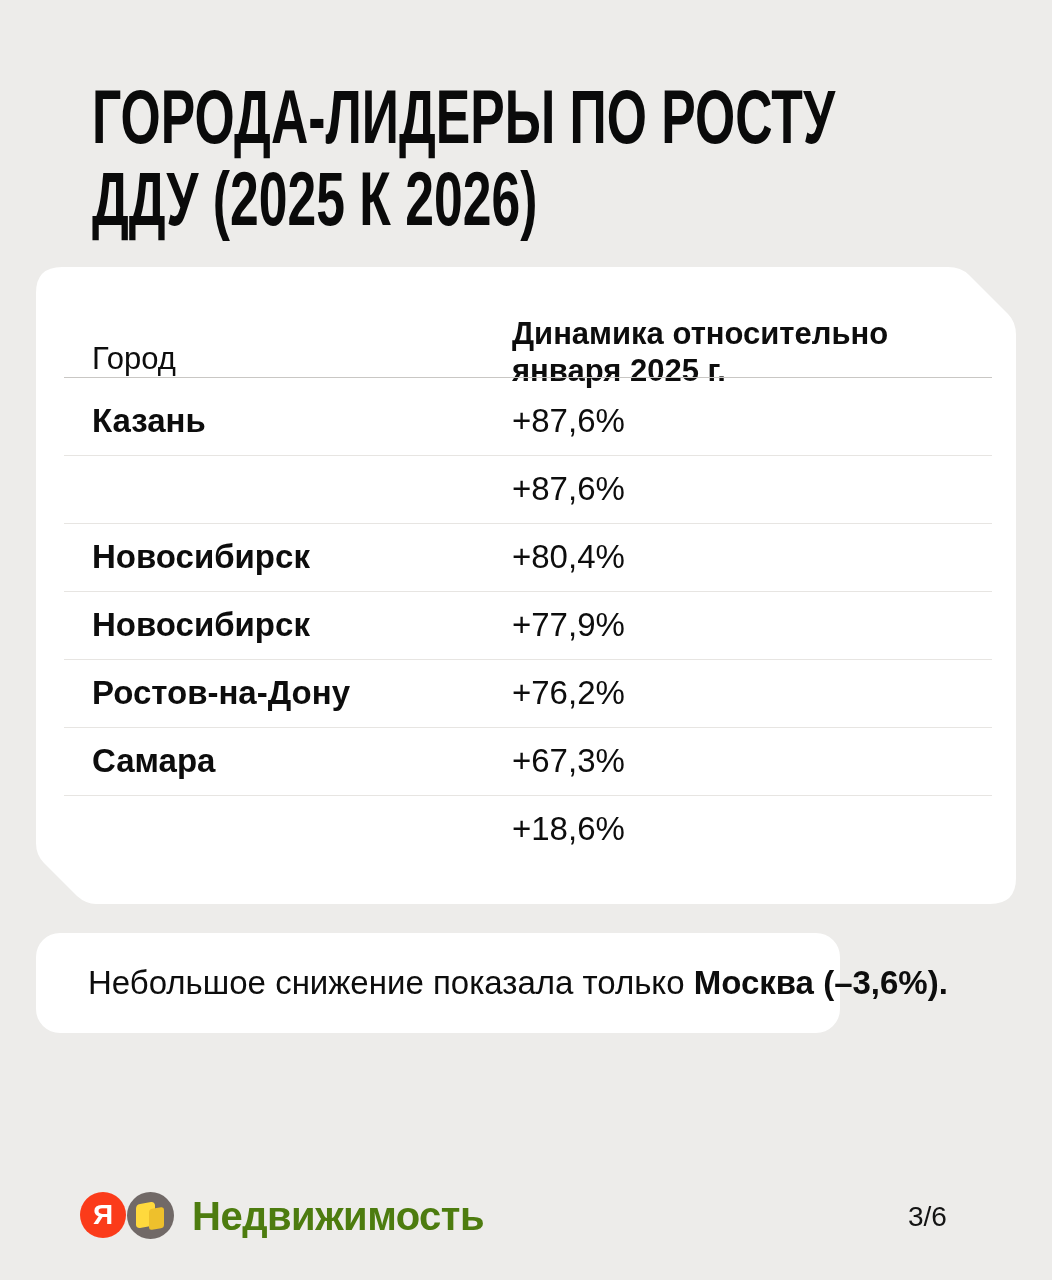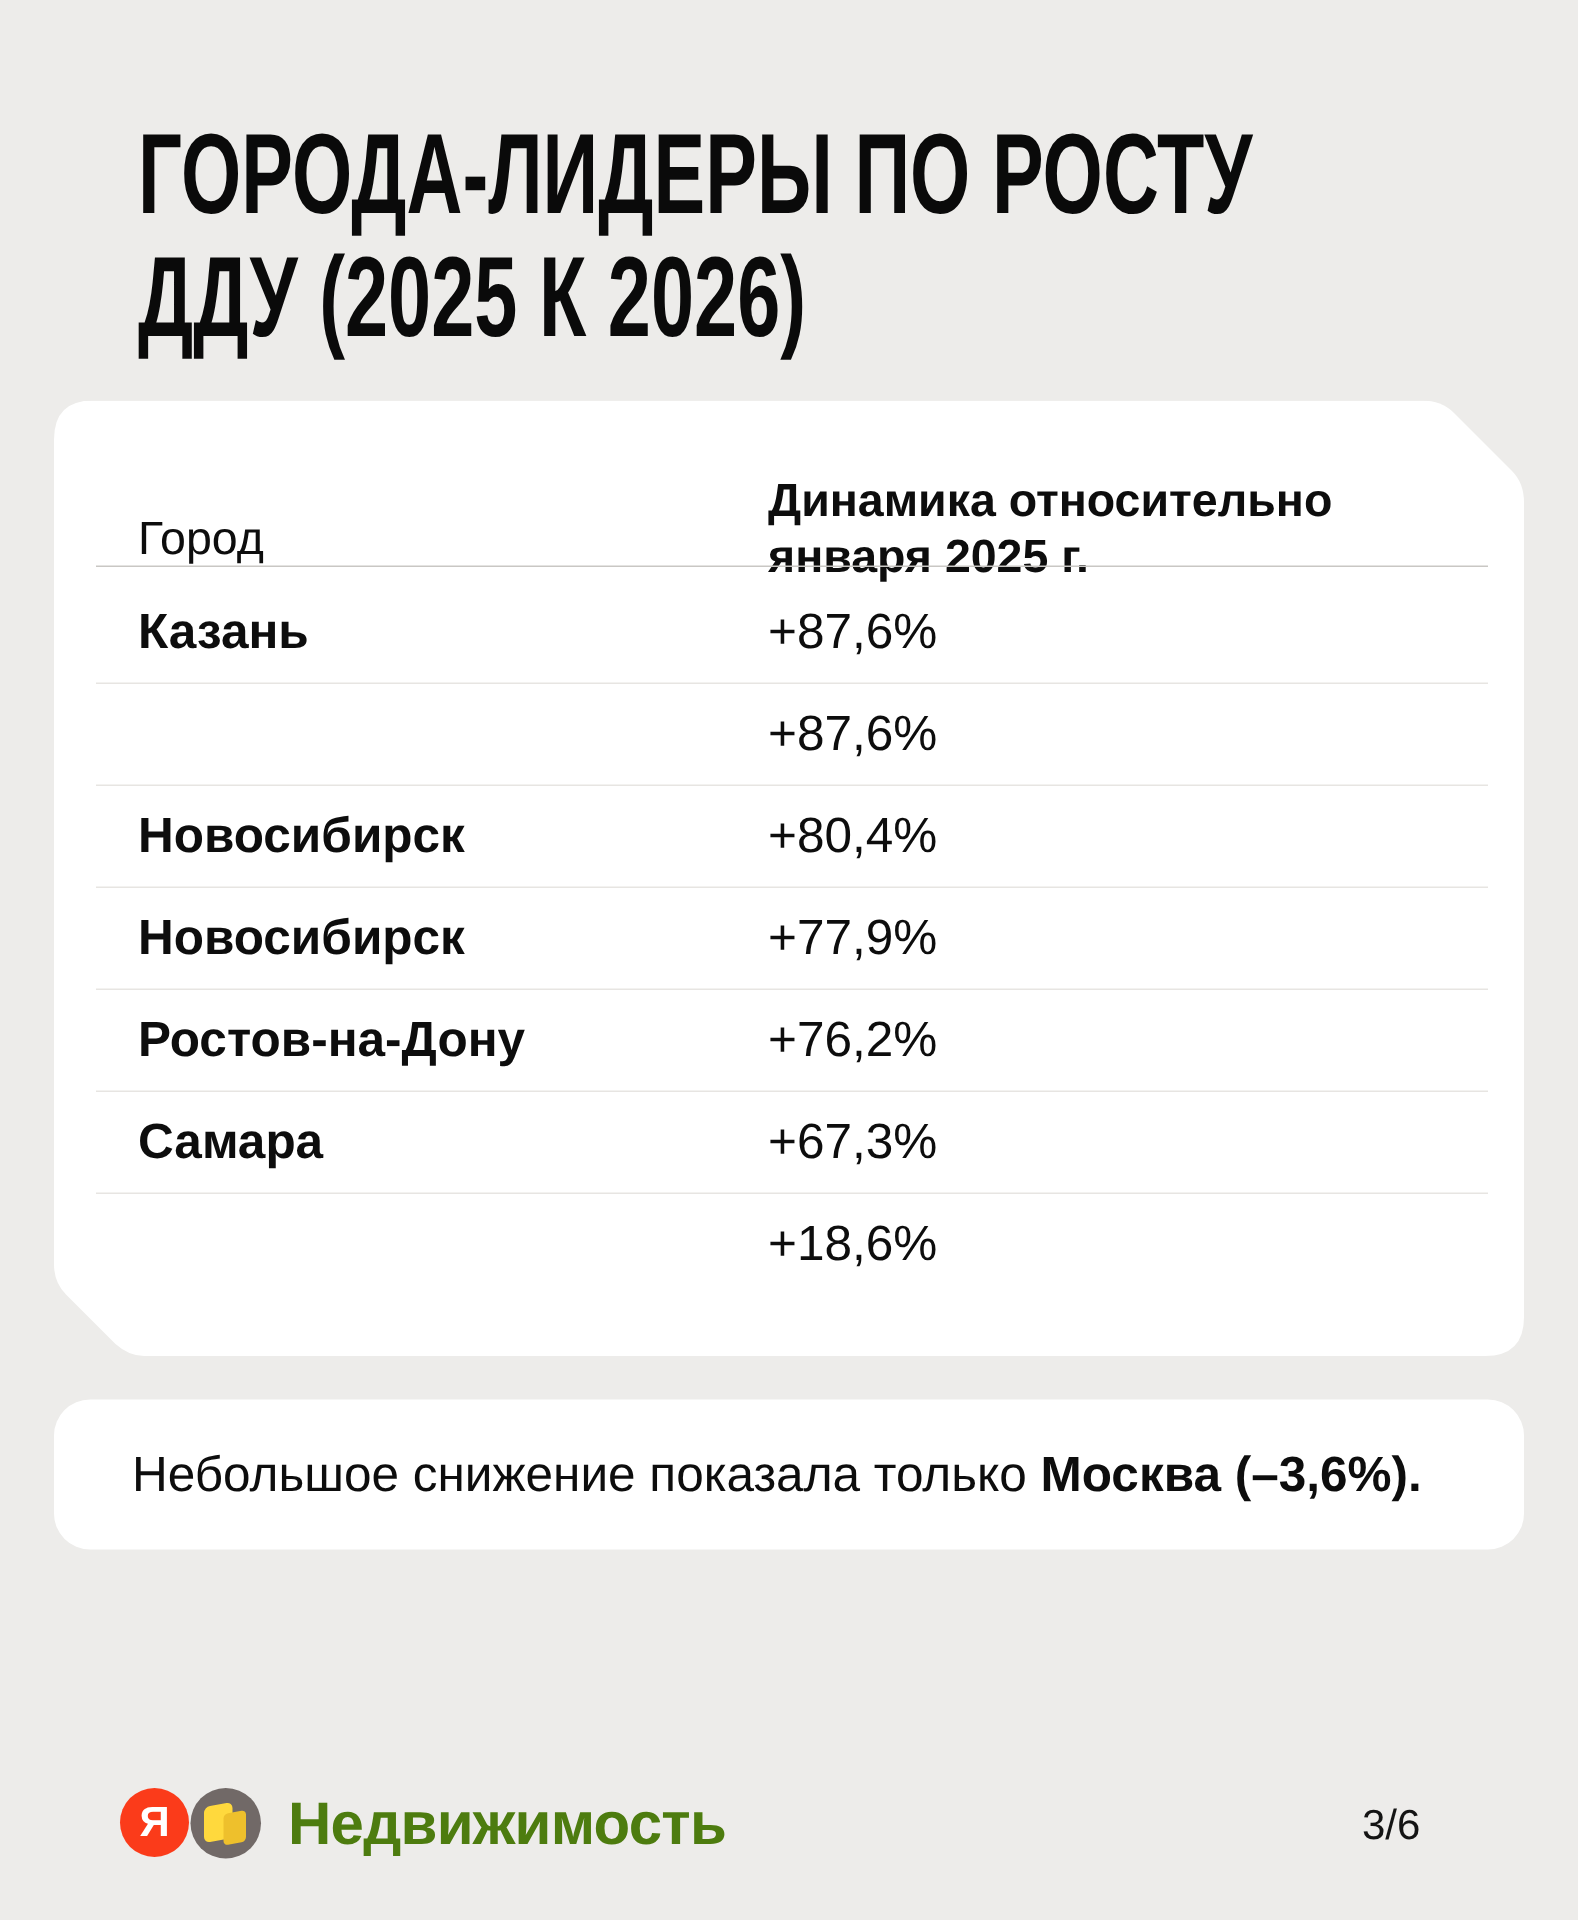--- a/index.html
+++ b/index.html
@@ -44,21 +44,21 @@
   .row .city{
     position:absolute;left:56px;top:50%;transform:translateY(-50%);
     font-size:33px;font-weight:700;white-space:nowrap;
   }
   .row .value{
     position:absolute;left:476px;top:50%;transform:translateY(-50%);
     font-size:33px;font-weight:400;white-space:nowrap;
   }
   
   .note-card{
-    position:absolute;left:36px;top:933px;width:980px;height:100px;
+    position:absolute;left:36px;top:933px;width:804px;height:100px;
     background:#FFFFFF;border-radius:24px;
   }
   .note-text{
     position:absolute;left:52px;top:50%;transform:translateY(-50%);
     font-size:33px;line-height:40px;white-space:nowrap;
   }
   .note-text .bold{font-weight:700;}
   
   .logo-red{
     position:absolute;left:80px;top:1192px;width:46px;height:46px;

